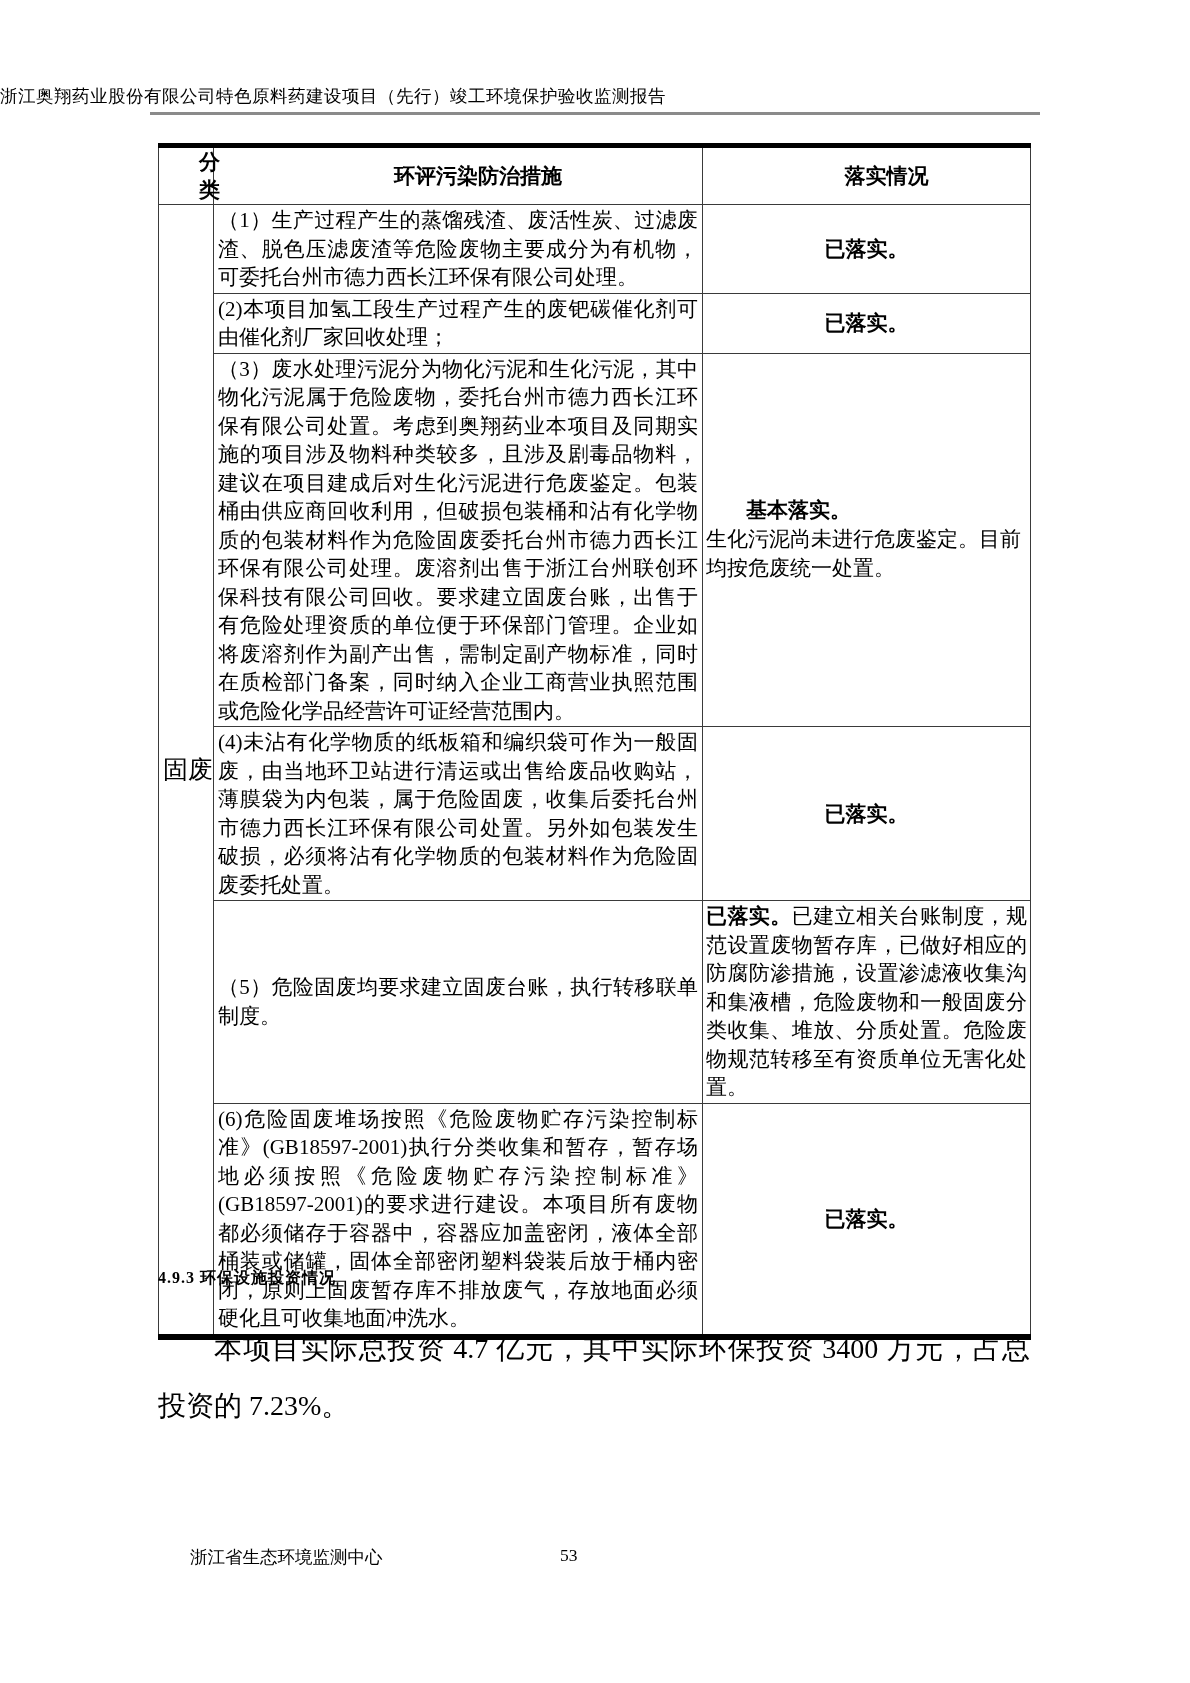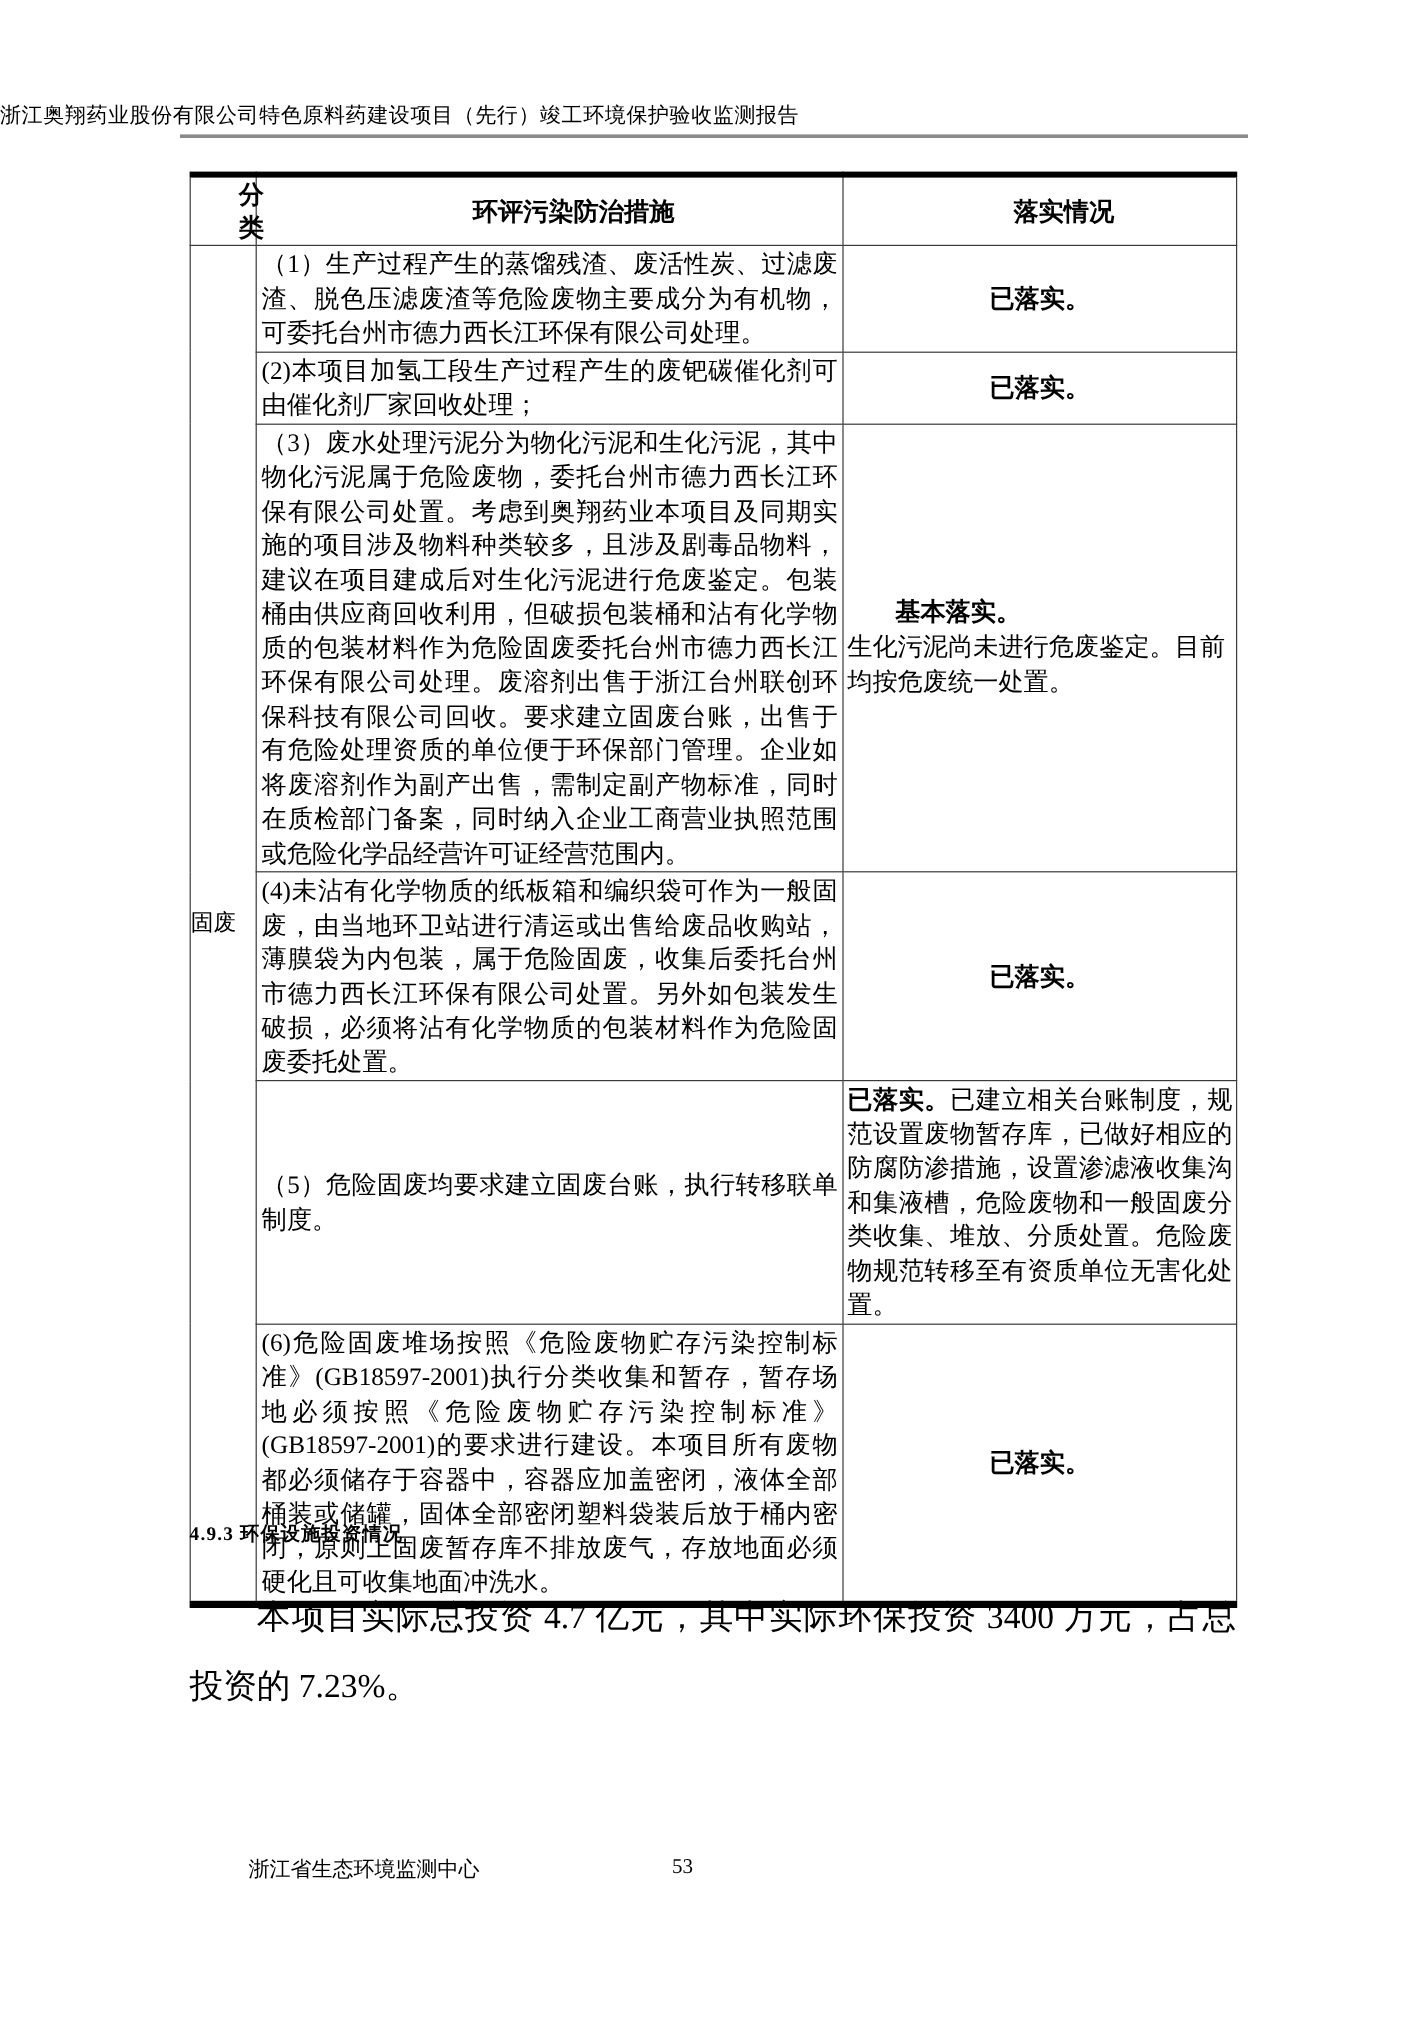--- a/index.html
+++ b/index.html
@@ -23,21 +23,21 @@
     font-size:21px;
     border-top:5px solid #000;
     border-bottom:6px solid #000;
     border-left:1px solid #3a3a3a;
     border-right:1px solid #3a3a3a;
   }
   .report-table th, .report-table td { border:1px solid #3a3a3a; }
   .report-table th {
     font-weight:bold; text-align:center; vertical-align:middle; font-size:21px;padding-left:40px;
   }
-  td.cat { text-align:left; vertical-align:middle; font-size:19px; }
+  td.cat { text-align:right; vertical-align:middle; font-size:25px; }
   td.measure {
     padding:1px 4px; text-align:justify; line-height:28.5px; vertical-align:top;
   }
   td.measure.vmid { vertical-align:middle; }
   td.status-c {
     text-align:center; vertical-align:middle; font-weight:bold; font-size:21px;
   }
   td.status-l {
     padding:1px 3px; text-align:left; vertical-align:middle; line-height:29px;
   }
@@ -48,21 +48,21 @@
   .b { font-weight:bold; }
   .section-heading {
     position:absolute; top:1268px; left:158px;
     font-size:16px; font-weight:bold; letter-spacing:1px;
   }
   .body-para {
     position:absolute; top:1320px; left:158px; width:872px;
     font-size:28px; line-height:57px; text-align:justify; text-indent:2em;
   }
   .footer-org {
-    position:absolute; top:1545px; left:207px; font-size:17.5px;
+    position:absolute; top:1545px; left:190px; font-size:17.5px;
   }
   .footer-page {
     position:absolute; top:1545px; left:560px; font-size:17.5px;
   }
 </style>
 </head>
 <body>
 
 <div class="doc-title">浙江奥翔药业股份有限公司特色原料药建设项目（先行）竣工环境保护验收监测报告</div>
 <div class="title-rule"></div>

